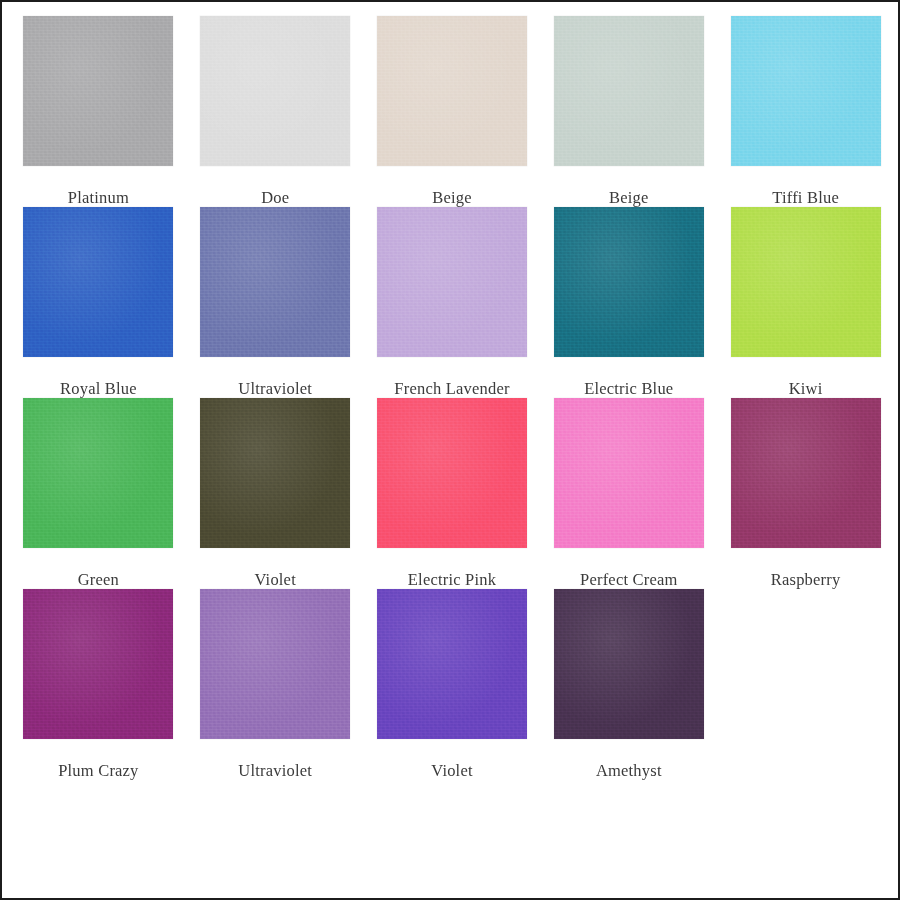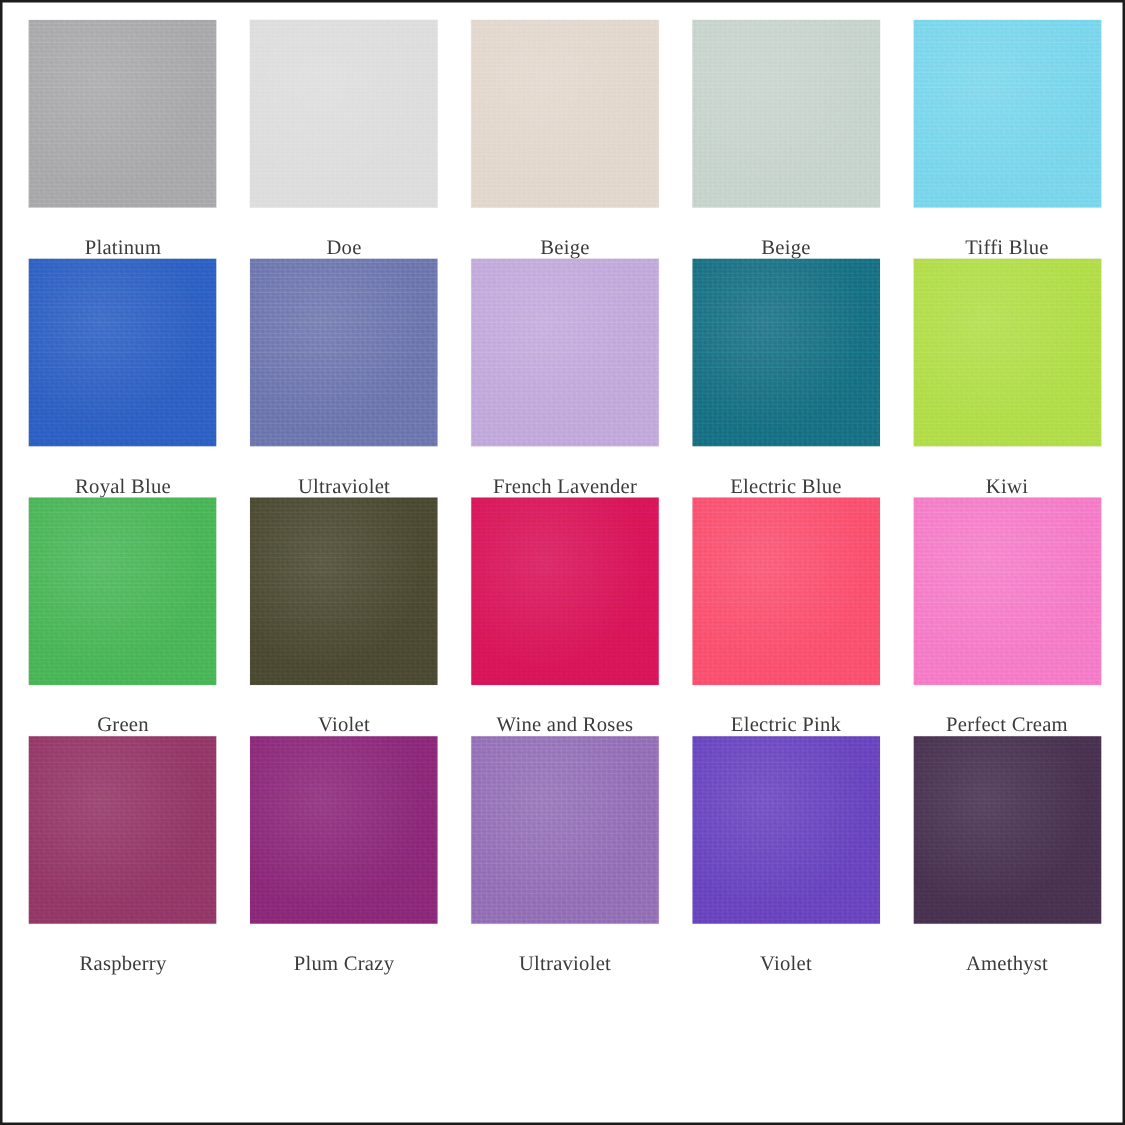--- a/index.html
+++ b/index.html
@@ -133,24 +133,20 @@
       </div>
       <div class="swatch-cell">
         <div class="swatch-chip" title="#4CB75A" style="background-color: rgb(76, 183, 90);"></div>
         <div class="swatch-label">Green</div>
       </div>
       <div class="swatch-cell">
         <div class="swatch-chip" title="#4D4B33" style="background-color: rgb(77, 75, 51);"></div>
         <div class="swatch-label">Violet</div>
       </div>
       <div class="swatch-cell">
-        <div class="swatch-chip" title="#D9165A" style="background-color: rgb(217, 22, 90);"></div>
-        <div class="swatch-label">Wine and Roses</div>
-      </div>
-      <div class="swatch-cell">
         <div class="swatch-chip" title="#FA5271" style="background-color: rgb(250, 82, 113);"></div>
         <div class="swatch-label">Electric Pink</div>
       </div>
       <div class="swatch-cell">
         <div class="swatch-chip" title="#F57FC9" style="background-color: rgb(245, 127, 201);"></div>
         <div class="swatch-label">Perfect Cream</div>
       </div>
       <div class="swatch-cell">
         <div class="swatch-chip" title="#96396A" style="background-color: rgb(150, 57, 106);"></div>
         <div class="swatch-label">Raspberry</div>

